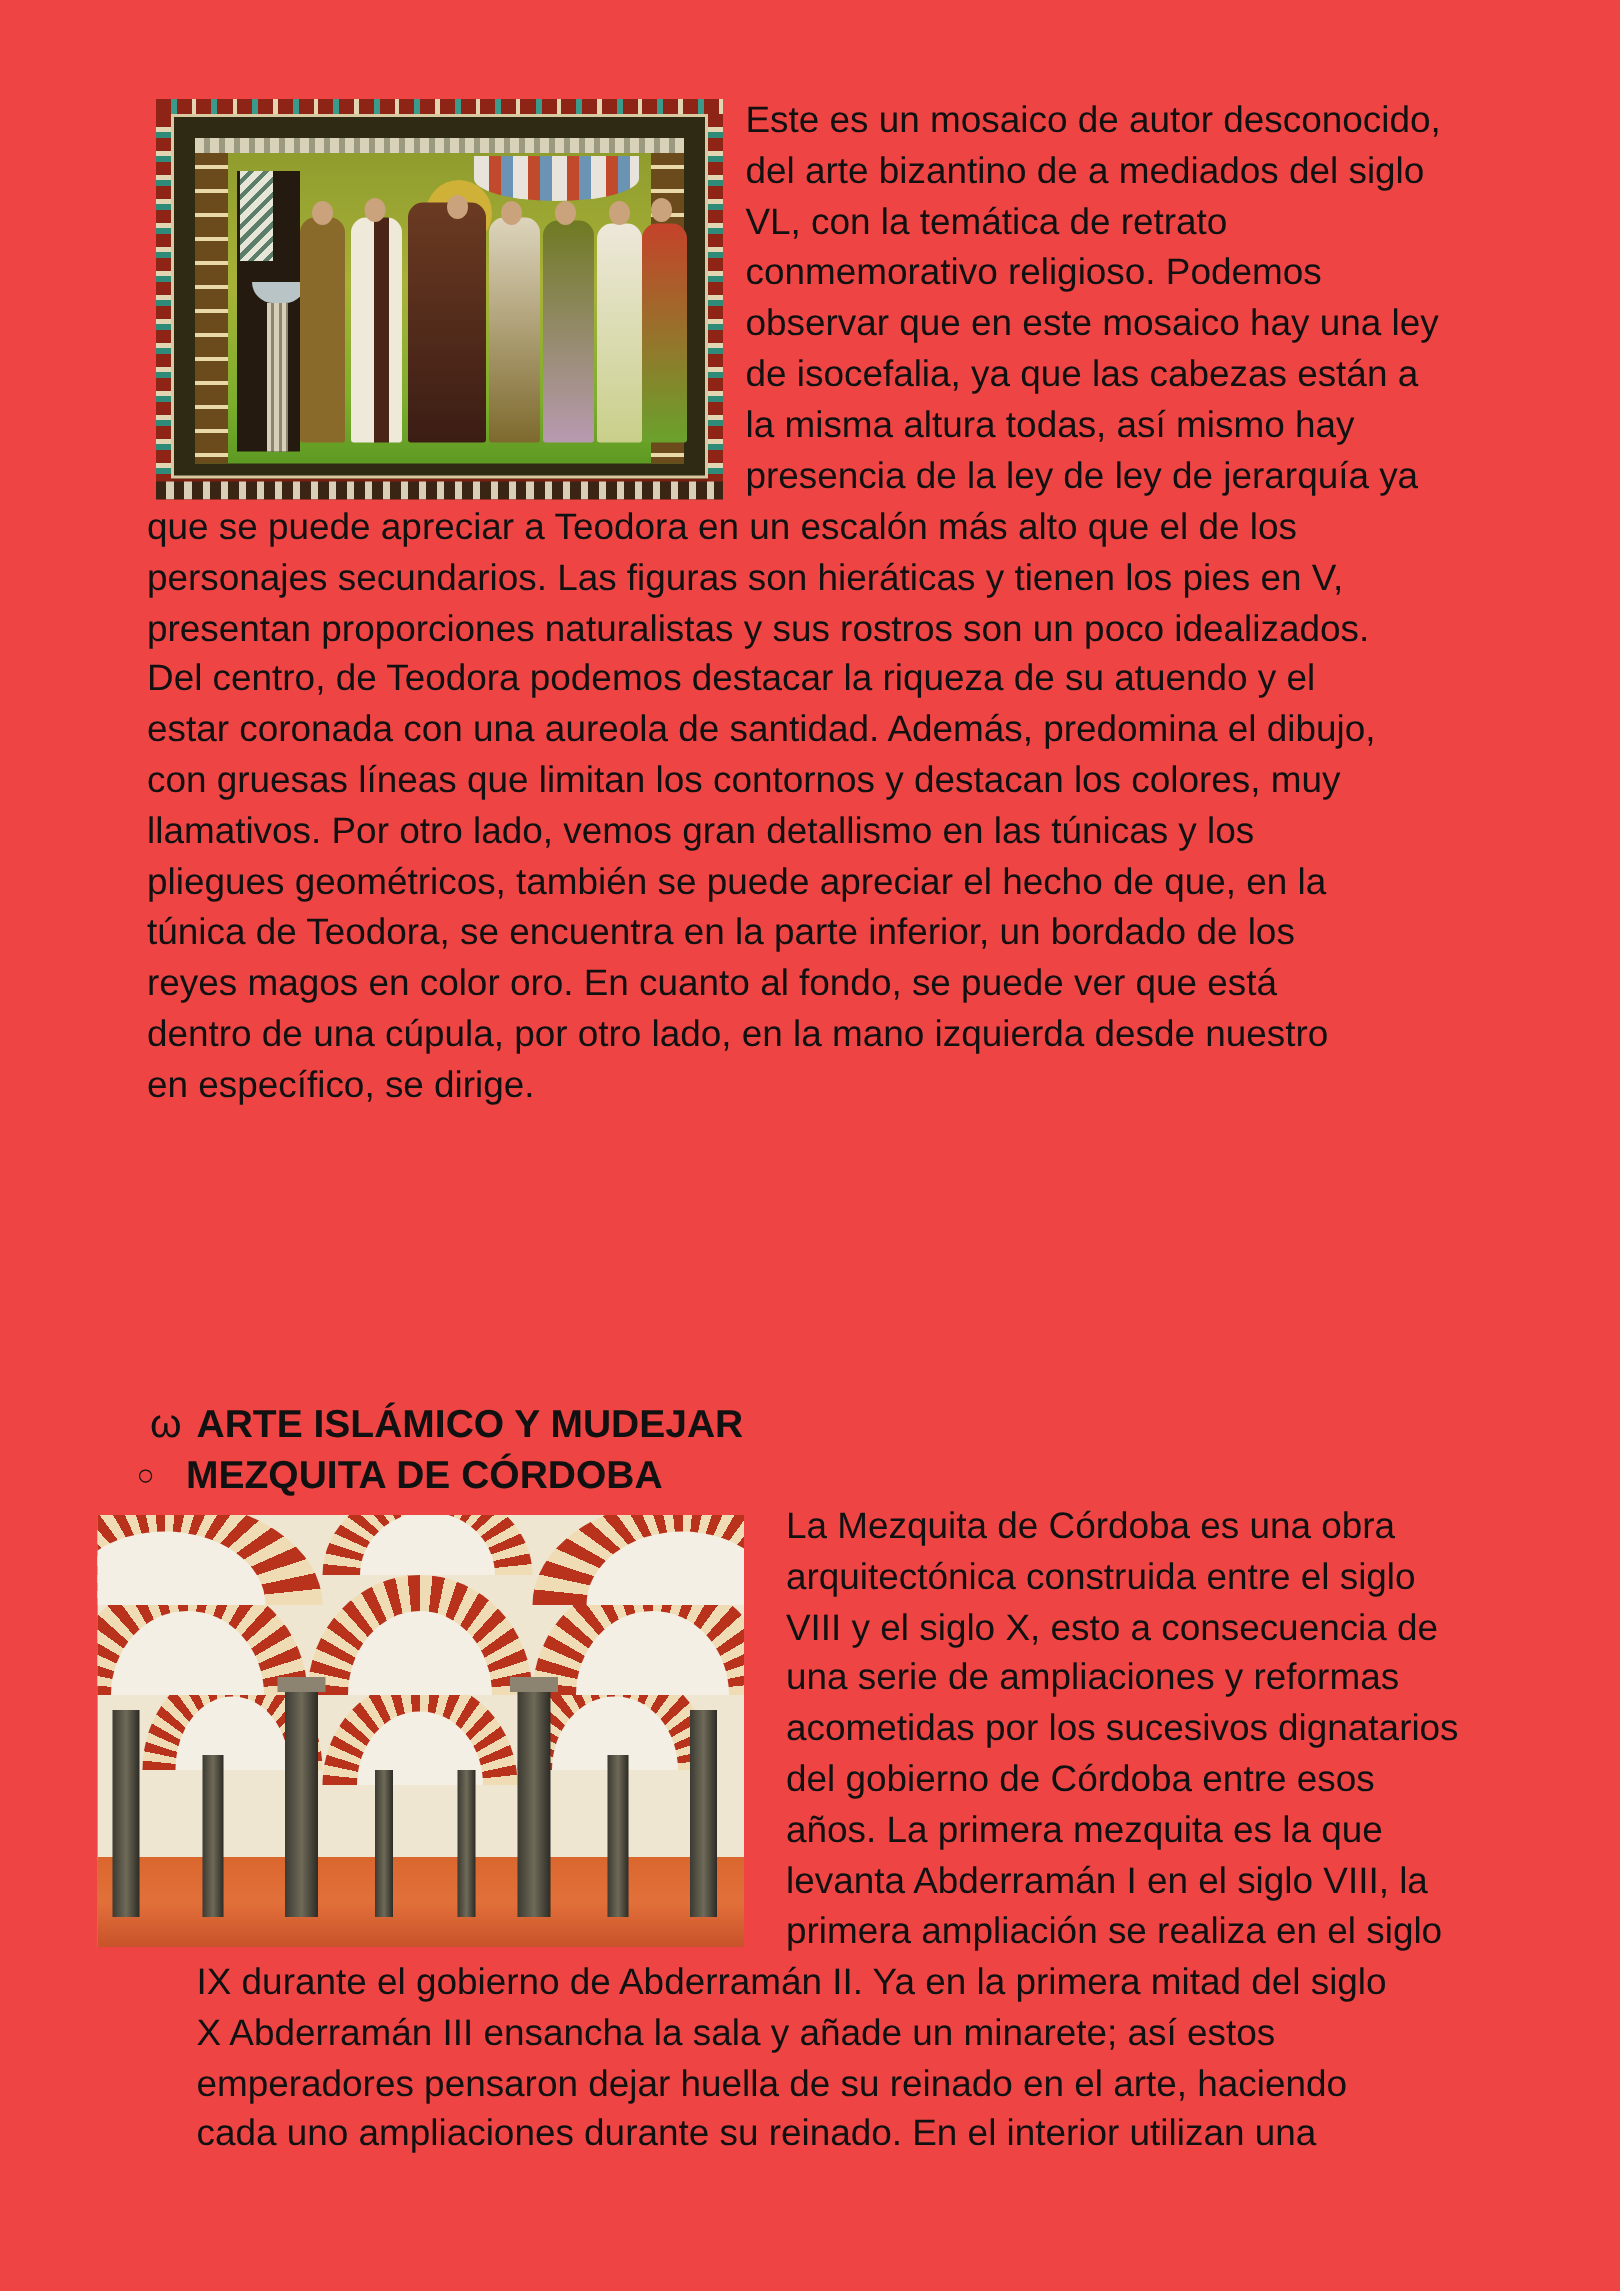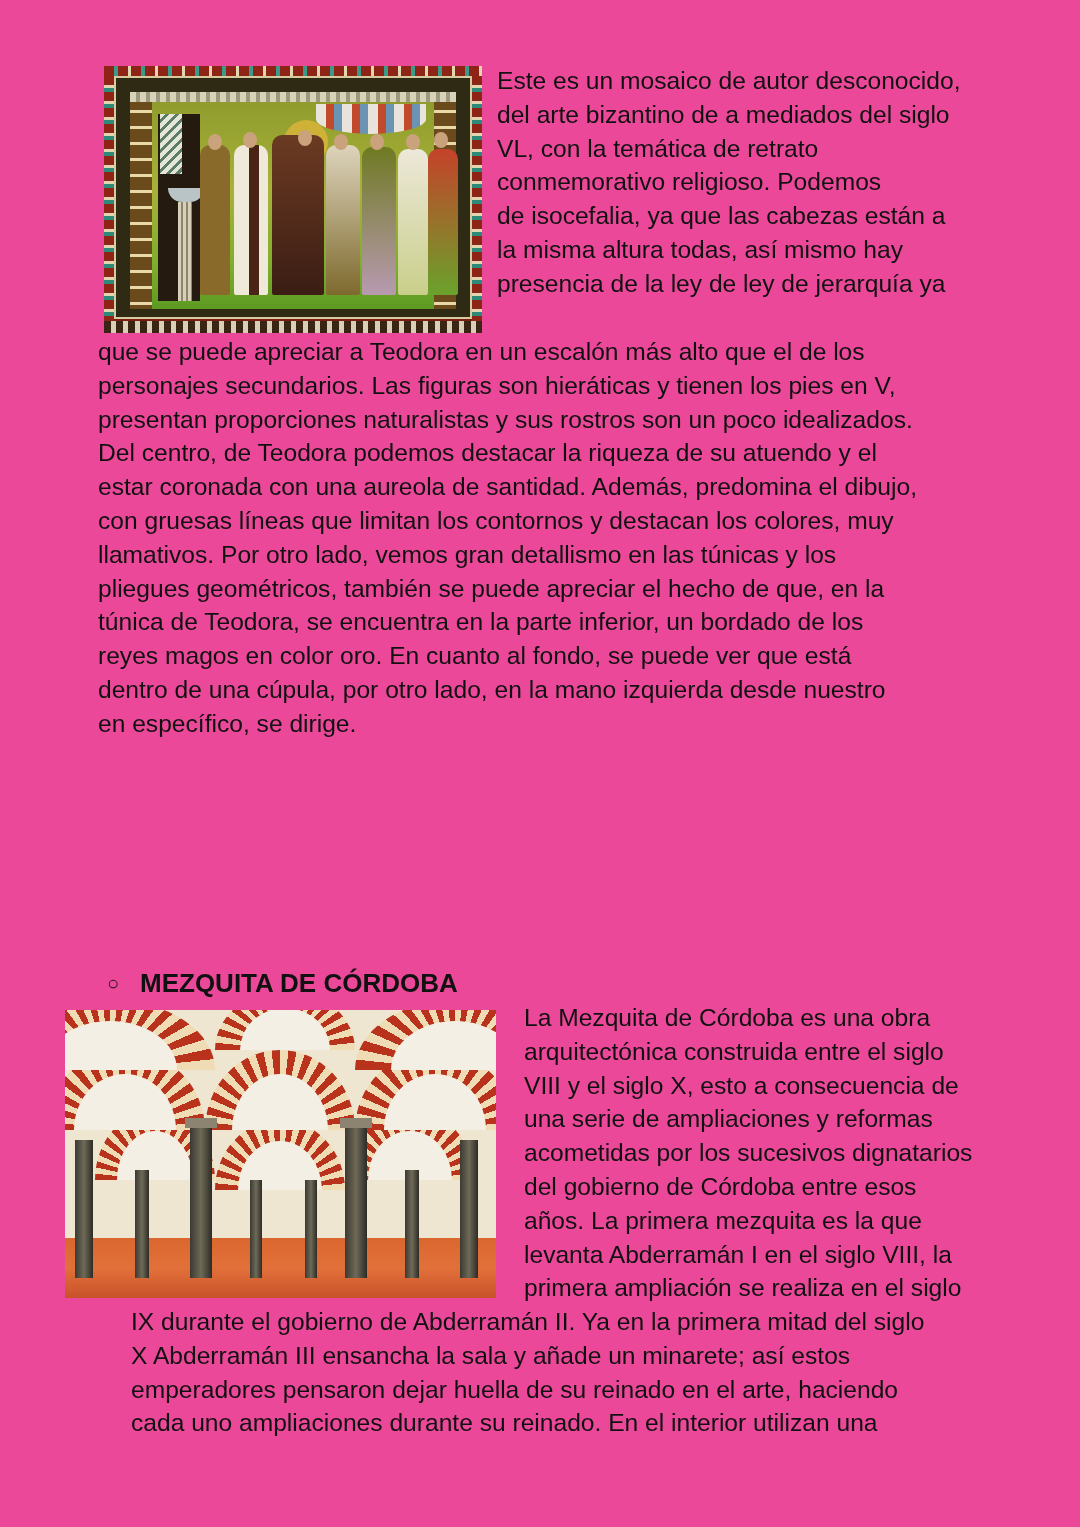--- a/index.html
+++ b/index.html
@@ -1,30 +1,30 @@
 <!DOCTYPE html>
 <html><head>
 <meta charset="utf-8">
 <style>
   html, body { margin: 0; padding: 0; background: #ffffff; }
   body { width: 1080px; height: 1527px; position: relative; overflow: hidden;
          font-family: "Liberation Sans", sans-serif; color: #111111; }
-  .page { position: absolute; left: 0; top: 0; width: 1080px; height: 1527px; background: #ec4899; }
+  .page { position: absolute; left: 0; top: 0; width: 1080px; height: 1527px; background: #ef4444; }
 
   .para { position: absolute; font-size: 24.6px; line-height: 33.8px; margin: 0; }
   .para .line { display: block; white-space: nowrap; }
 
   
   #p1-right { left: 497px; top: 64px; }
   #p1-full  { left: 98px;  top: 335px; }
 
   
   .heading { position: absolute; font-weight: bold; font-size: 26px; line-height: 34px; white-space: nowrap; }
   #h1 { left: 100px; top: 932px; }
-  #h2 { left: 91px;  top: 966px; margin-left: 16px; }
+  #h2 { left: 91px;  top: 966px; }
   .bullet { display: inline-block; font-weight: normal; }
   #h1 .bullet { width: 31px; font-size: 27px; }
   #h2 .bullet { width: 33px; font-size: 20px; position: relative; top: -2px; }
 
   
   #p2-right { left: 524px; top: 1001px; }
   #p2-full  { left: 131px; top: 1305px; }
 
   
   .figure { position: absolute; overflow: hidden; }
@@ -115,39 +115,43 @@
       </div>
     </div>
     <div class="bottom-band"></div>
   </div>
 
   <p id="p1-right" class="para">
     <span class="line">Este es un mosaico de autor desconocido,</span>
     <span class="line">del arte bizantino de a mediados del siglo</span>
     <span class="line">VL, con la temática de retrato</span>
     <span class="line">conmemorativo religioso. Podemos</span>
+    <span class="line">observar que en este mosaico hay una ley</span>
     <span class="line">de isocefalia, ya que las cabezas están a</span>
     <span class="line">la misma altura todas, así mismo hay</span>
     <span class="line">presencia de la ley de ley de jerarquía ya</span>
   </p>
   <p id="p1-full" class="para">
     <span class="line">que se puede apreciar a Teodora en un escalón más alto que el de los</span>
     <span class="line">personajes secundarios. Las figuras son hieráticas y tienen los pies en V,</span>
     <span class="line">presentan proporciones naturalistas y sus rostros son un poco idealizados.</span>
     <span class="line">Del centro, de Teodora podemos destacar la riqueza de su atuendo y el</span>
     <span class="line">estar coronada con una aureola de santidad. Además, predomina el dibujo,</span>
     <span class="line">con gruesas líneas que limitan los contornos y destacan los colores, muy</span>
     <span class="line">llamativos. Por otro lado, vemos gran detallismo en las túnicas y los</span>
     <span class="line">pliegues geométricos, también se puede apreciar el hecho de que, en la</span>
     <span class="line">túnica de Teodora, se encuentra en la parte inferior, un bordado de los</span>
     <span class="line">reyes magos en color oro. En cuanto al fondo, se puede ver que está</span>
     <span class="line">dentro de una cúpula, por otro lado, en la mano izquierda desde nuestro</span>
     <span class="line">en específico, se dirige.</span>
   </p>
 
+  <div id="h1" class="heading">
+    <span class="bullet">ω</span><span>ARTE ISLÁMICO Y MUDEJAR</span>
+  </div>
   <div id="h2" class="heading">
     <span class="bullet">○</span><span>MEZQUITA DE CÓRDOBA</span>
   </div>
 
   <div id="mezquita" class="figure" title="Interior de la Mezquita de Córdoba con arcos bicolores">
     <div class="vault"></div>
 
     <div class="arch" style="left:150px;top:110px;width:130px;height:70px;"></div>
     <div class="arch" style="left:30px;top:100px;width:120px;height:70px;"></div>
     <div class="arch" style="left:280px;top:100px;width:130px;height:70px;"></div>

